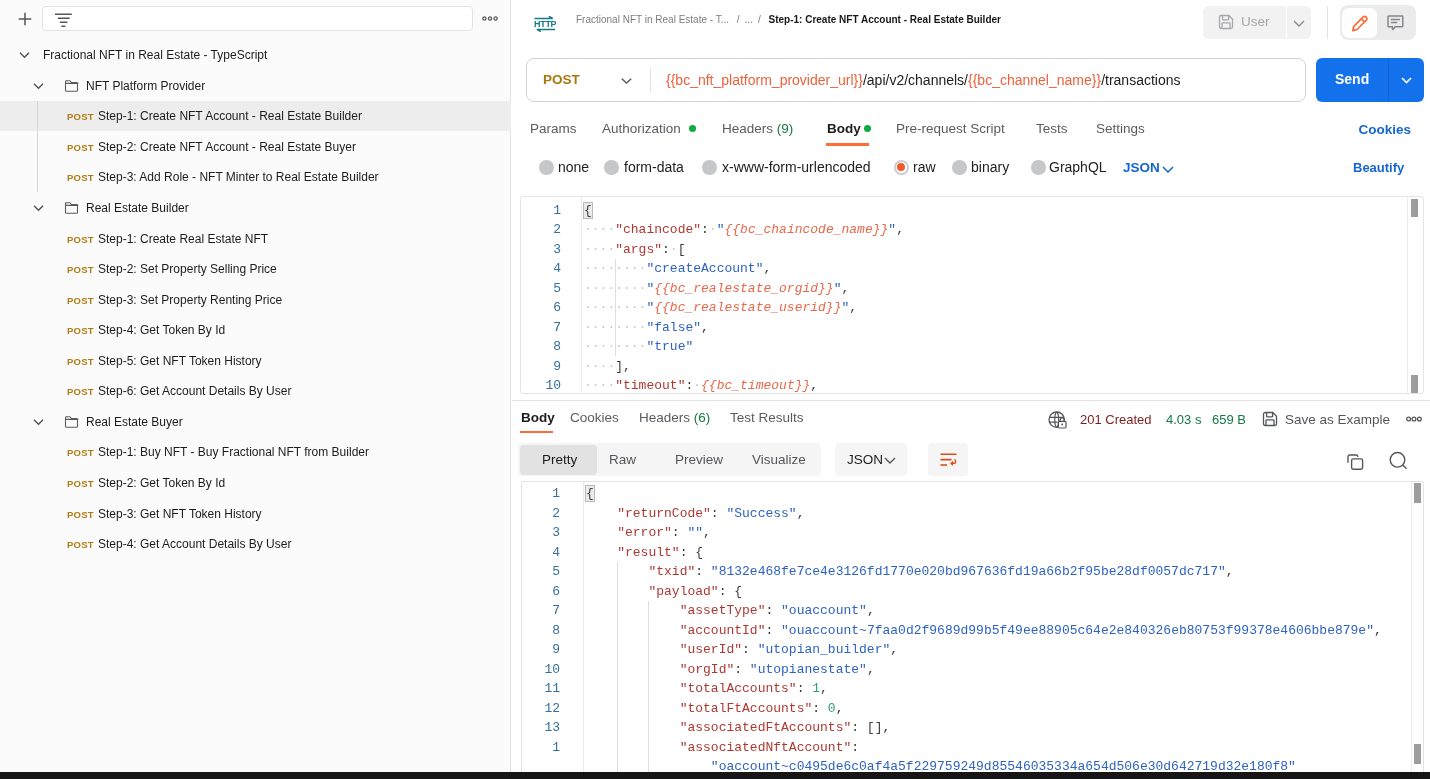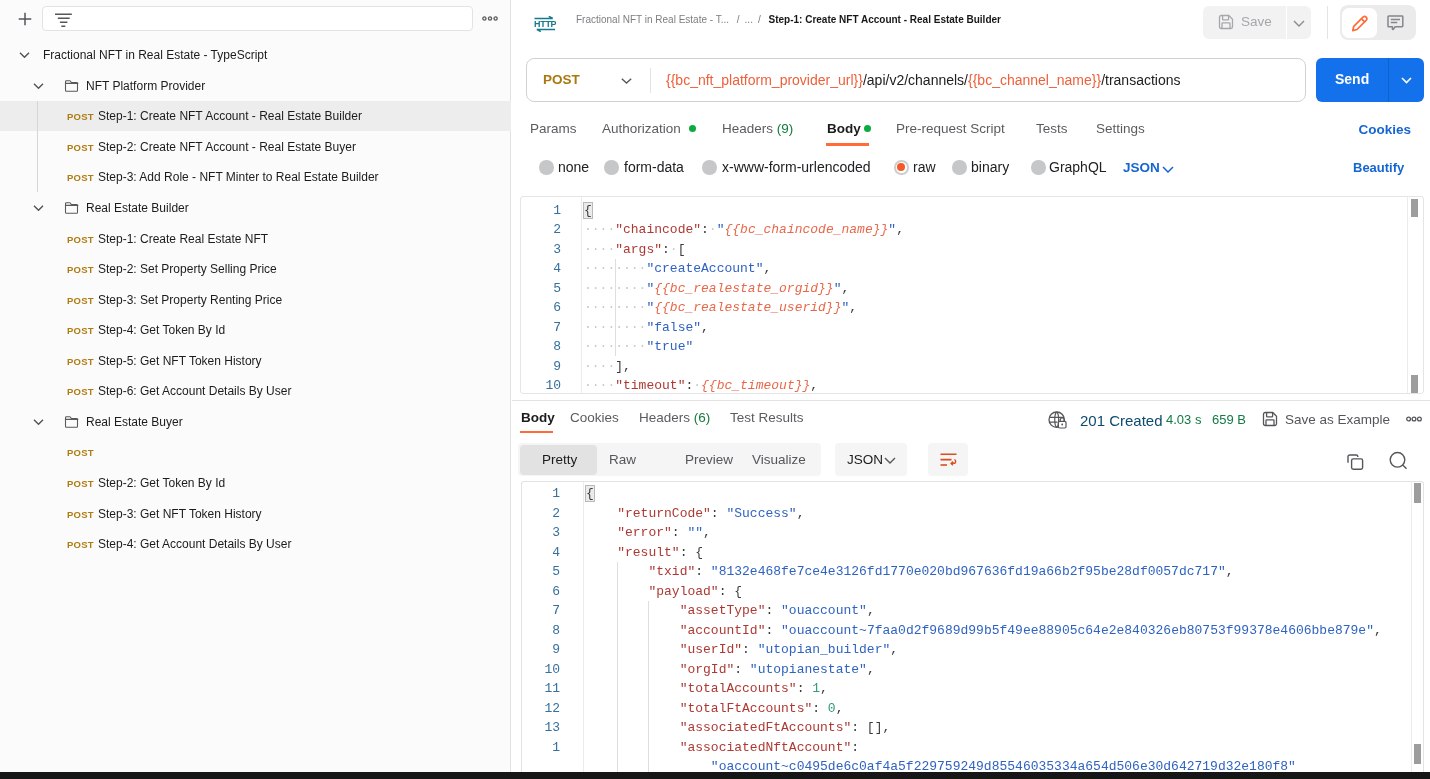--- a/index.html
+++ b/index.html
@@ -145,20 +145,21 @@
           <path d="M1 1.2 5.5 5.8 10 1.2" fill="none" stroke="#555" stroke-width="1.4"></path>
         </svg>
       <svg class="chev" style="left:64px" width="15" height="13" viewBox="0 0 15 13">
           <path d="M1.5 3.5V2.2c0-.5.4-.9.9-.9h3.2c.4 0 .7.2.9.5l.8 1.2h5.3c.5 0 .9.4.9.9v7c0 .5-.4.9-.9.9H2.4c-.5 0-.9-.4-.9-.9V3.5z" fill="none" stroke="#5a5a5a" stroke-width="1.1"></path>
           <path d="M1.5 3.9h12.8" stroke="#5a5a5a" stroke-width="1.1"></path>
         </svg>
       <div class="rtxt" style="left:86px">Real Estate Buyer</div>
     </div>
     <div class="row" style="top:437px">
       <span class="post">POST</span>
+        <div class="rtxt" style="left:98px">Step-1: Buy NFT - Buy Fractional NFT from Builder</div>
     </div>
     <div class="row" style="top:468px">
       <span class="post">POST</span>
         <div class="rtxt" style="left:98px">Step-2: Get Token By Id</div>
     </div>
     <div class="row" style="top:498.5px">
       <span class="post">POST</span>
         <div class="rtxt" style="left:98px">Step-3: Get NFT Token History</div>
     </div>
     <div class="row" style="top:529px">
@@ -176,21 +177,21 @@
     <div class="abs" style="left:64px;top:14px;font-size:10px;white-space:nowrap">
       <span class="bc-gray">Fractional NFT in Real Estate - T...</span>
       <span class="bc-gray" style="margin:0 5px">/</span><span class="bc-gray">...</span><span class="bc-gray" style="margin:0 5px">/</span>
       <span class="bc-dark">Step-1: Create NFT Account - Real Estate Builder</span>
     </div>
     <div class="abs" style="left:691px;top:6px;width:83px;height:33px;background:#f2f2f3;border-radius:6px 0 0 6px">
       <svg class="abs" style="left:15px;top:8px" width="16" height="16" viewBox="0 0 16 16">
           <path d="M1.5 3.2c0-.9.8-1.7 1.7-1.7h7.6l3.7 3.7v7.6c0 .9-.8 1.7-1.7 1.7H3.2c-.9 0-1.7-.8-1.7-1.7z" fill="none" stroke="#a7a7ab" stroke-width="1.3"></path>
           <path d="M4.6 1.8v3.4c0 .4.3.7.7.7h4.6c.4 0 .7-.3.7-.7V1.8M4 14.2V9.6c0-.4.3-.7.7-.7h6.6c.4 0 .7.3.7.7v4.6" fill="none" stroke="#a7a7ab" stroke-width="1.3"></path>
         </svg>
-      <span class="abs" style="left:38px;top:8px;font-size:13.5px;color:#a7a7ab">Save</span>
+      <span class="abs" style="left:38px;top:8px;font-size:13.5px;color:#a7a7ab">User</span>
     </div>
     <div class="abs" style="left:775px;top:6px;width:24px;height:33px;background:#f2f2f3;border-radius:0 6px 6px 0">
       <svg class="abs" style="left:6px;top:14px" width="12" height="7" viewBox="0 0 12 7">
           <path d="M1 1 6 6 11 1" fill="none" stroke="#8b8b8f" stroke-width="1.4"></path>
         </svg>
     </div>
     <div class="abs" style="left:815px;top:6px;width:1px;height:33px;background:#e3e3e5"></div>
     <div class="abs" style="left:828px;top:5px;width:75.5px;height:35px;background:#ebebec;border-radius:8px"></div>
     <div class="abs" style="left:830px;top:8px;width:34.5px;height:30px;background:#fff;border-radius:7px">
       <svg class="abs" style="left:8.5px;top:7px" width="18" height="17" viewBox="0 0 18 17">
@@ -287,41 +288,41 @@
     </div>
     <div class="abs" style="left:8px;top:430.5px;width:33px;height:2.5px;background:#ff6c37"></div>
     <div class="abs" style="left:0;top:404px;width:918px;height:28px">
       <svg class="abs" style="left:536px;top:7px" width="19" height="18" viewBox="0 0 19 18">
           <circle cx="8.7" cy="8.7" r="7.7" fill="none" stroke="#54565a" stroke-width="1.3"></circle>
           <path d="M8.7 1c-2.6 1.8-2.6 13.6 0 15.4M8.7 1c2.6 1.8 2.6 13.6 0 15.4M1.3 6.3h14.8M1.3 11.1h8.2" fill="none" stroke="#54565a" stroke-width="1.2"></path>
           <rect x="10.4" y="10.4" width="7.6" height="6.6" rx="1.2" fill="#fff" stroke="#54565a" stroke-width="1.2"></rect>
           <path d="M12.2 10.2V9a2 2 0 0 1 4 0v1.2" fill="none" stroke="#54565a" stroke-width="1.2"></path>
           <circle cx="14.2" cy="13.5" r="0.9" fill="#54565a"></circle>
         </svg>
-      <span class="abs" style="left:568px;top:8px;font-size:15px;color:#0c4a6e">201 Created</span>
+      <span class="abs" style="left:568px;top:8px;font-size:13px;color:#7f1d1d">201 Created</span>
       <span class="abs" style="left:654px;top:8px;font-size:13px;color:#127a42">4.03 s</span>
       <span class="abs" style="left:700px;top:8px;font-size:13px;color:#127a42">659 B</span>
       <svg class="abs" style="left:750px;top:7px" width="16" height="16" viewBox="0 0 16 16">
           <path d="M1.5 3.2c0-.9.8-1.7 1.7-1.7h7.6l3.7 3.7v7.6c0 .9-.8 1.7-1.7 1.7H3.2c-.9 0-1.7-.8-1.7-1.7z" fill="none" stroke="#54565a" stroke-width="1.3"></path>
           <path d="M4.6 1.8v3.4c0 .4.3.7.7.7h4.6c.4 0 .7-.3.7-.7V1.8M4 14.2V9.6c0-.4.3-.7.7-.7h6.6c.4 0 .7.3.7.7v4.6" fill="none" stroke="#54565a" stroke-width="1.3"></path>
         </svg>
       <span class="abs" style="left:773px;top:8px;font-size:13.5px;color:#54565a">Save as Example</span>
       <svg class="abs" style="left:894px;top:12px" width="16" height="6" viewBox="0 0 16 6">
           <circle cx="2.6" cy="3" r="1.9" fill="none" stroke="#54565a" stroke-width="1.3"></circle>
           <circle cx="8" cy="3" r="1.9" fill="none" stroke="#54565a" stroke-width="1.3"></circle>
           <circle cx="13.4" cy="3" r="1.9" fill="none" stroke="#54565a" stroke-width="1.3"></circle>
         </svg>
     </div>
 
     <div class="abs" style="left:6px;top:443px;width:303px;height:33px;background:#f5f5f5;border-radius:4px"></div>
     <div class="abs" style="left:8px;top:444.5px;width:77px;height:30px;background:#e2e2e3;border-radius:4px"></div>
     <div class="abs" style="left:0;top:452px;width:918px;font-size:13.5px;color:#54565a">
       <span class="abs" style="left:30px;color:#1c1c1e">Pretty</span>
       <span class="abs" style="left:97px">Raw</span>
-      <span class="abs" style="left:173px">Preview</span>
+      <span class="abs" style="left:163px">Preview</span>
       <span class="abs" style="left:240px">Visualize</span>
     </div>
     <div class="abs" style="left:323px;top:443px;width:72px;height:33px;background:#f5f5f5;border-radius:4px">
       <span class="abs" style="left:12px;top:9px;font-size:13.5px;color:#1c1c1e">JSON</span>
       <svg class="abs" style="left:49px;top:14px" width="12" height="7" viewBox="0 0 12 7">
           <path d="M1 1 6 6 11 1" fill="none" stroke="#54565a" stroke-width="1.4"></path>
         </svg>
     </div>
     <div class="abs" style="left:416px;top:443px;width:40px;height:33px;background:#f5f5f5;border-radius:4px">
       <svg class="abs" style="left:12px;top:10px" width="17" height="14" viewBox="0 0 17 14">

